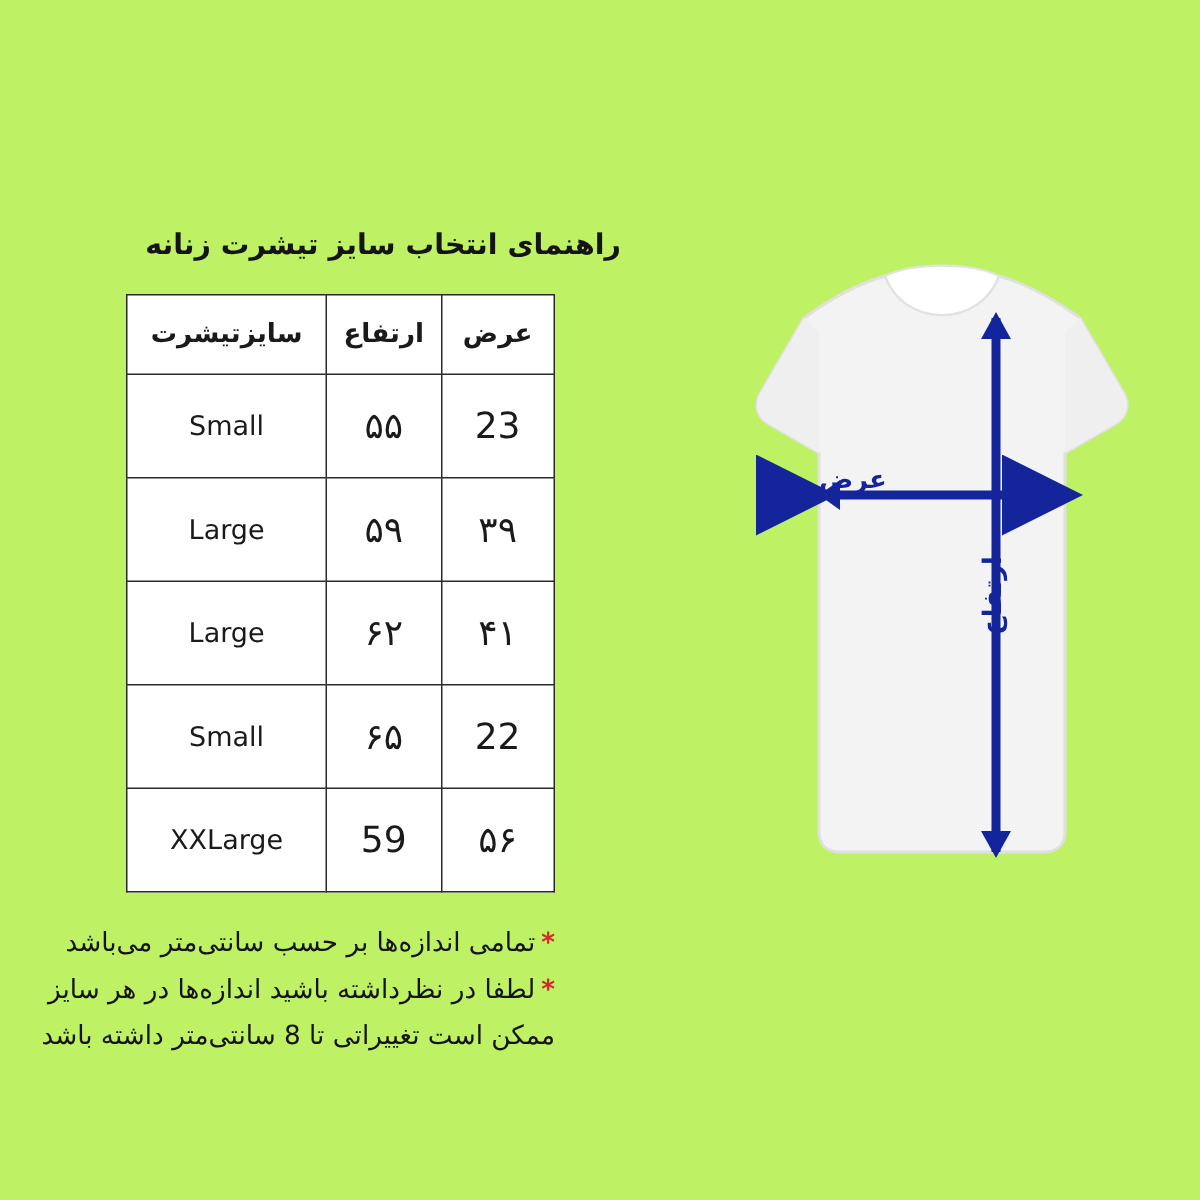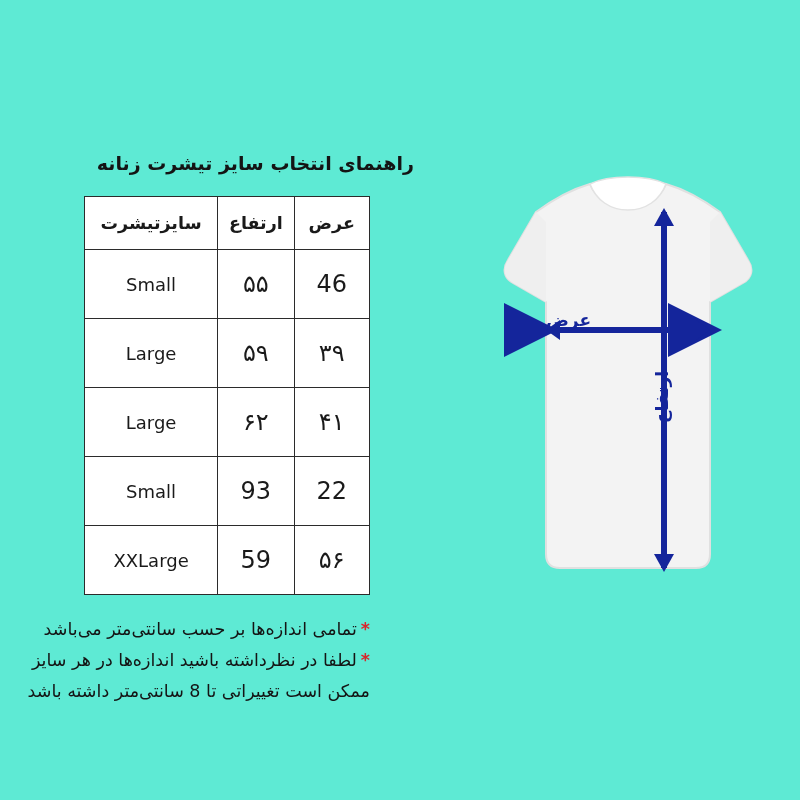--- a/index.html
+++ b/index.html
@@ -12,21 +12,21 @@
     height: 800px;
     position: relative;
     font-family: "DejaVu Sans", "Liberation Sans", sans-serif;
     color: #111111;
     overflow: hidden;
   }
 
   #page {
     position: absolute;
     inset: 0;
-    background: #5eead4;
+    background: #bef264;
   }
 
   
   .title {
     position: absolute;
     top: 152px;
     right: 386px;
     width: 330px;
     text-align: right;
     font-size: 19px;
@@ -136,37 +136,37 @@
   <table class="size-table">
     <thead>
       <tr>
         <th class="col-w">عرض</th>
         <th class="col-h">ارتفاع</th>
         <th class="col-s">سایزتیشرت</th>
       </tr>
     </thead>
     <tbody>
       <tr>
-        <td class="num">46</td>
+        <td class="num">23</td>
         <td class="num">۵۵</td>
         <td class="label">Small</td>
       </tr>
       <tr>
         <td class="num">۳۹</td>
         <td class="num">۵۹</td>
         <td class="label">Large</td>
       </tr>
       <tr>
         <td class="num">۴۱</td>
         <td class="num">۶۲</td>
         <td class="label">Large</td>
       </tr>
       <tr>
         <td class="num">22</td>
-        <td class="num">93</td>
+        <td class="num">۶۵</td>
         <td class="label">Small</td>
       </tr>
       <tr>
         <td class="num">۵۶</td>
         <td class="num">59</td>
         <td class="label">XXLarge</td>
       </tr>
     </tbody>
   </table>
 

